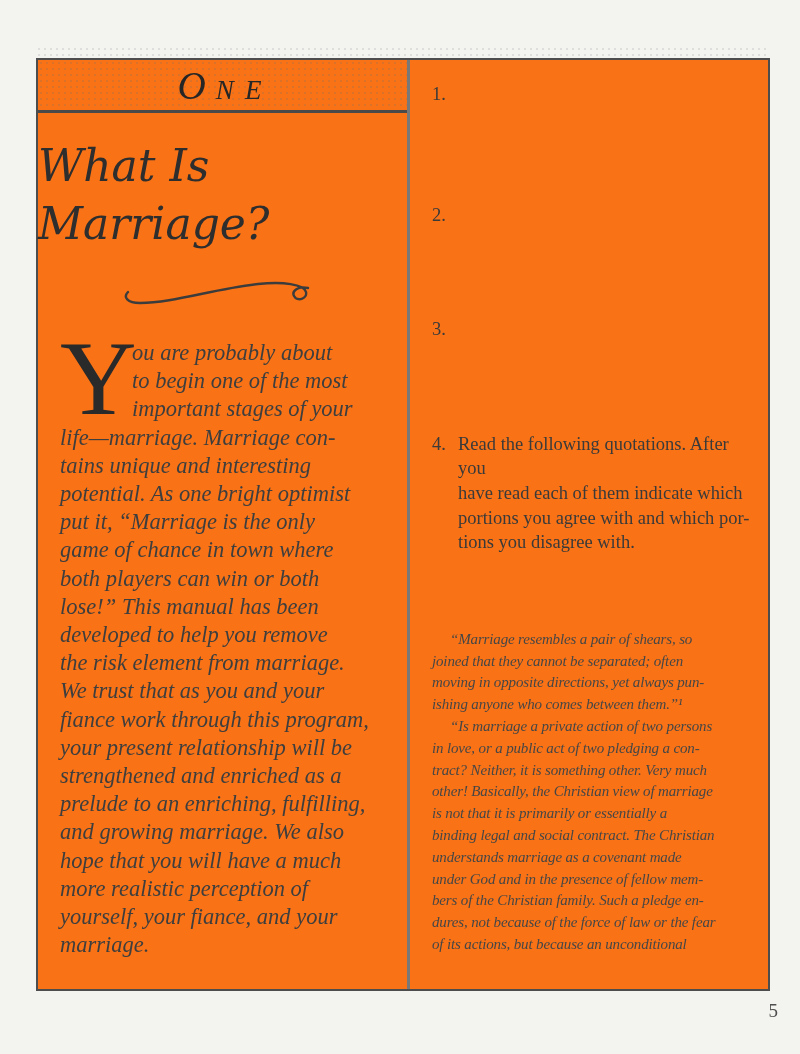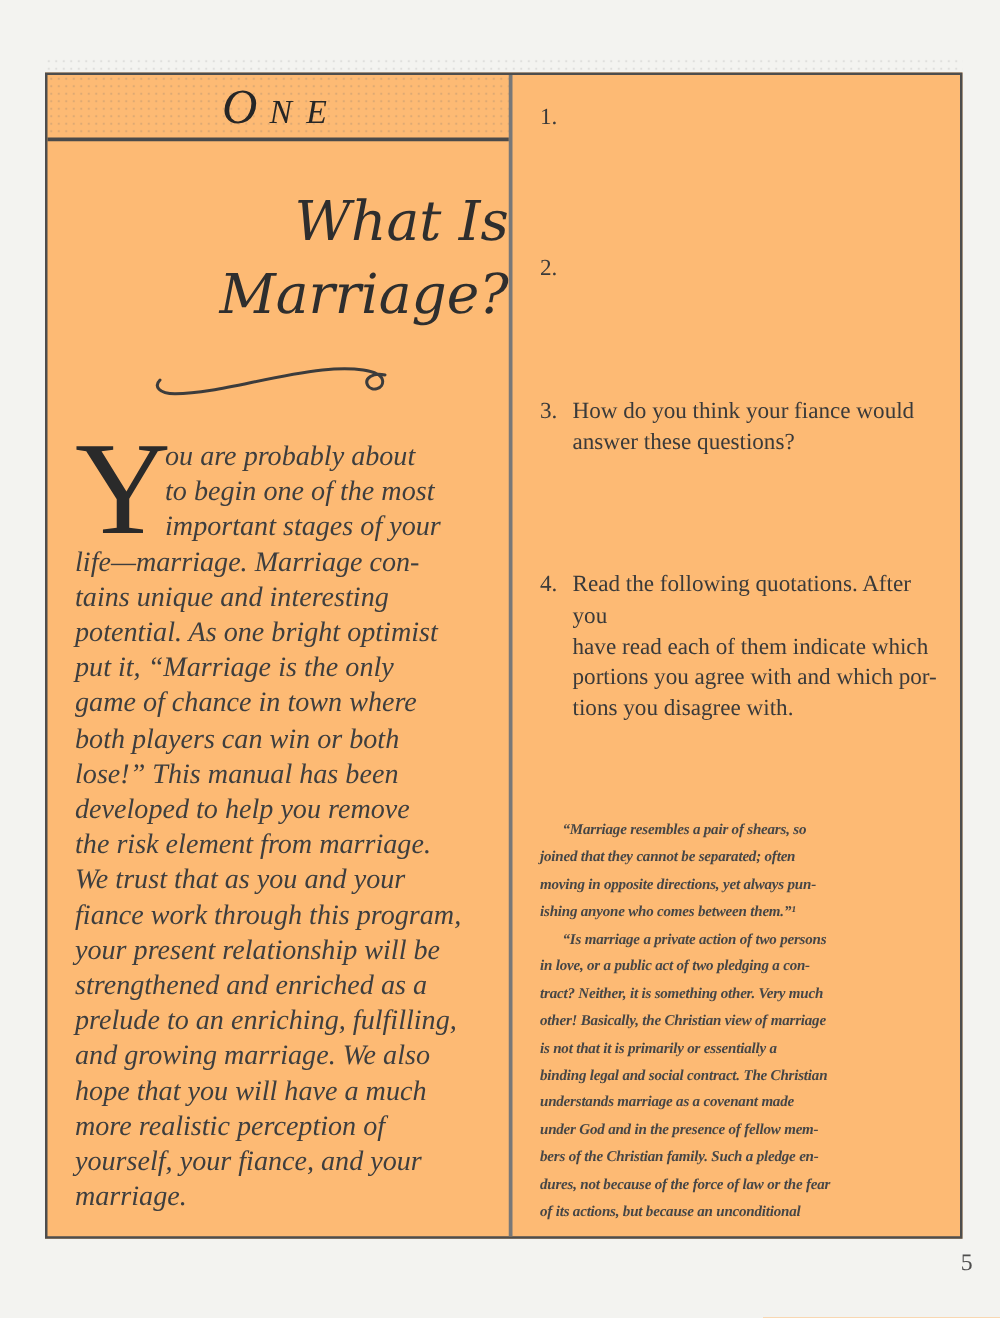--- a/index.html
+++ b/index.html
@@ -17,21 +17,21 @@
   .top-shade {
     position: absolute;
     left: 36px; top: 46px;
     width: 734px; height: 13px;
     opacity: .7;
   }
   .content-box {
     position: absolute;
     left: 36px; top: 58px;
     width: 734px; height: 933px;
-    background: #fdba74;
+    background: #f97316;
     border: 2px solid #4d4d4d;
     display: flex;
   }
   .left-col {
     width: 372px;
     border-right: 3px solid #787878;
     display: flex;
     flex-direction: column;
   }
   .right-col { flex: 1; padding: 22px 8px 0 22px; }
@@ -46,22 +46,22 @@
   .chapter-title {
     font-style: italic;
     font-size: 27px;
     letter-spacing: 0.42em;
     color: #262626;
     padding-left: 0.2em;
   }
   .chapter-title::first-letter { font-size: 1.45em; letter-spacing: 0.25em; }
 
   .page-title {
-    margin-top: 36px;
-    text-align: right;
+    margin-top: 24px;
+    text-align: left;
     font-style: italic;
     font-family: "DejaVu Serif", serif;
     font-size: 44px;
     line-height: 58px;
     color: #2e2e2e;
     white-space: pre-line;
   }
   .flourish-wrap { text-align: center; margin-top: 18px; height: 42px; }
 
   .body-text {
@@ -92,27 +92,26 @@
   }
   .q-num { width: 26px; flex-shrink: 0; }
   .q-text { white-space: pre-line; }
   .q1 { margin-bottom: 96px; }
   .q2 { margin-bottom: 90px; }
   .q3 { margin-bottom: 90px; }
   .q4 { margin-bottom: 74px; }
 
   .quotation {
     font-style: italic;
-    font-size: 12px;
+    font-size: 15px;
     line-height: 21.8px;
     letter-spacing: -0.15px;
     color: #464646;
     white-space: pre-line;
     text-indent: 18px;
-    font-weight: bold;
   }
   .page-number {
     position: absolute;
     right: 22px;
     top: 1000px;
     font-size: 19px;
     color: #4e4e4e;
   }
 </style>
 </head>
@@ -165,22 +164,20 @@
     <div class="question q1">
         <span class="q-num">1.</span>
       </div>
 
     <div class="question q2">
         <span class="q-num">2.</span>
       </div>
 
     <div class="question q3">
         <span class="q-num">3.</span>
-        <span class="q-text">How do you think your fiance would
-answer these questions?</span>
       </div>
 
     <div class="question q4">
         <span class="q-num">4.</span>
         <span class="q-text">Read the following quotations. After you
 have read each of them indicate which
 portions you agree with and which por-
 tions you disagree with.</span>
       </div>
 

